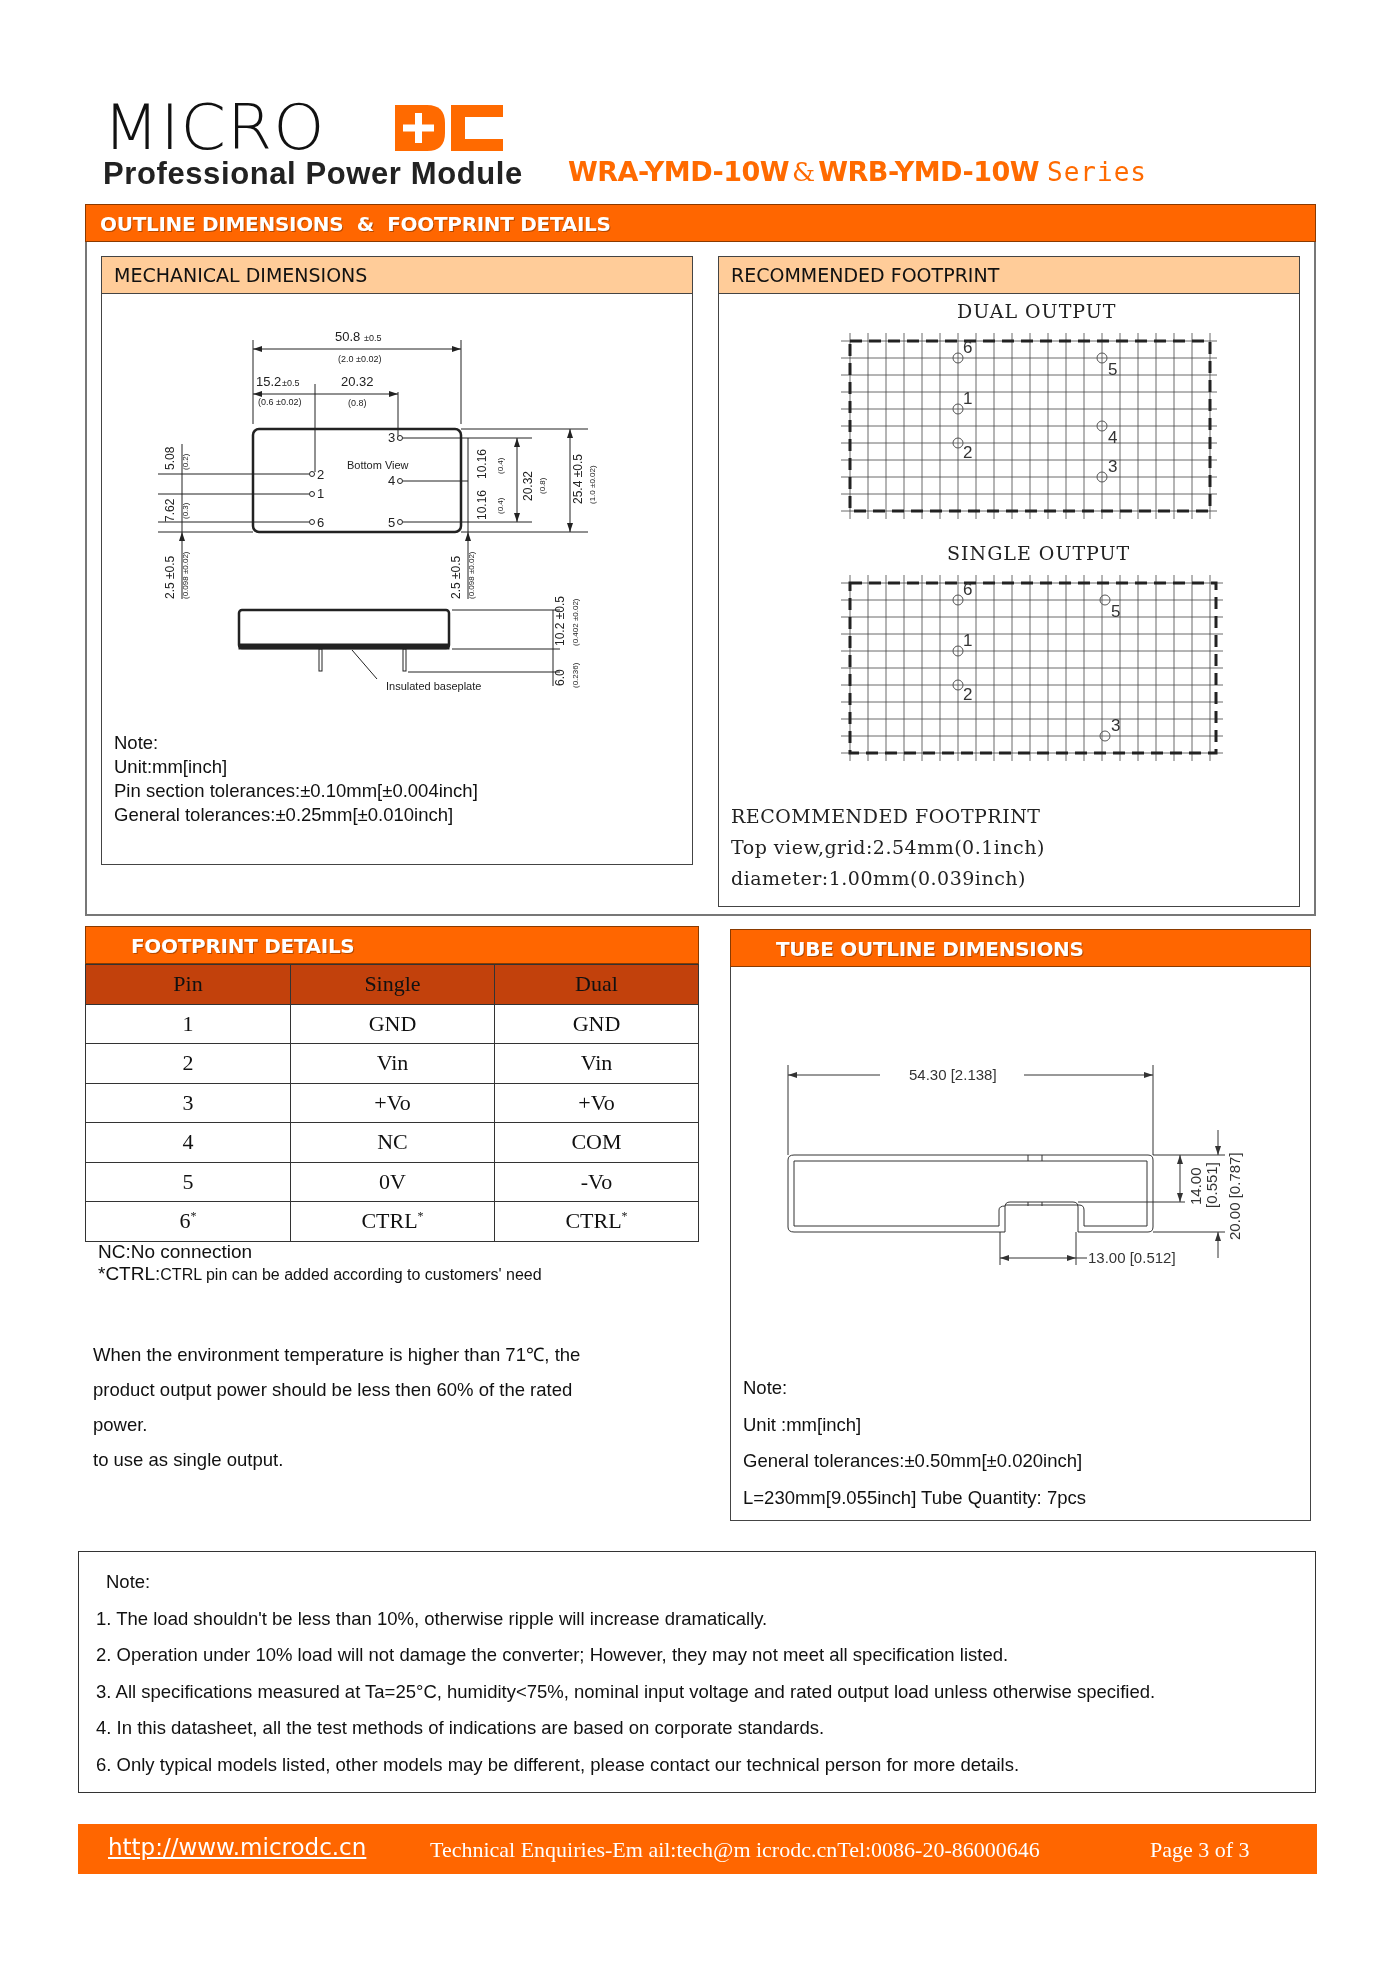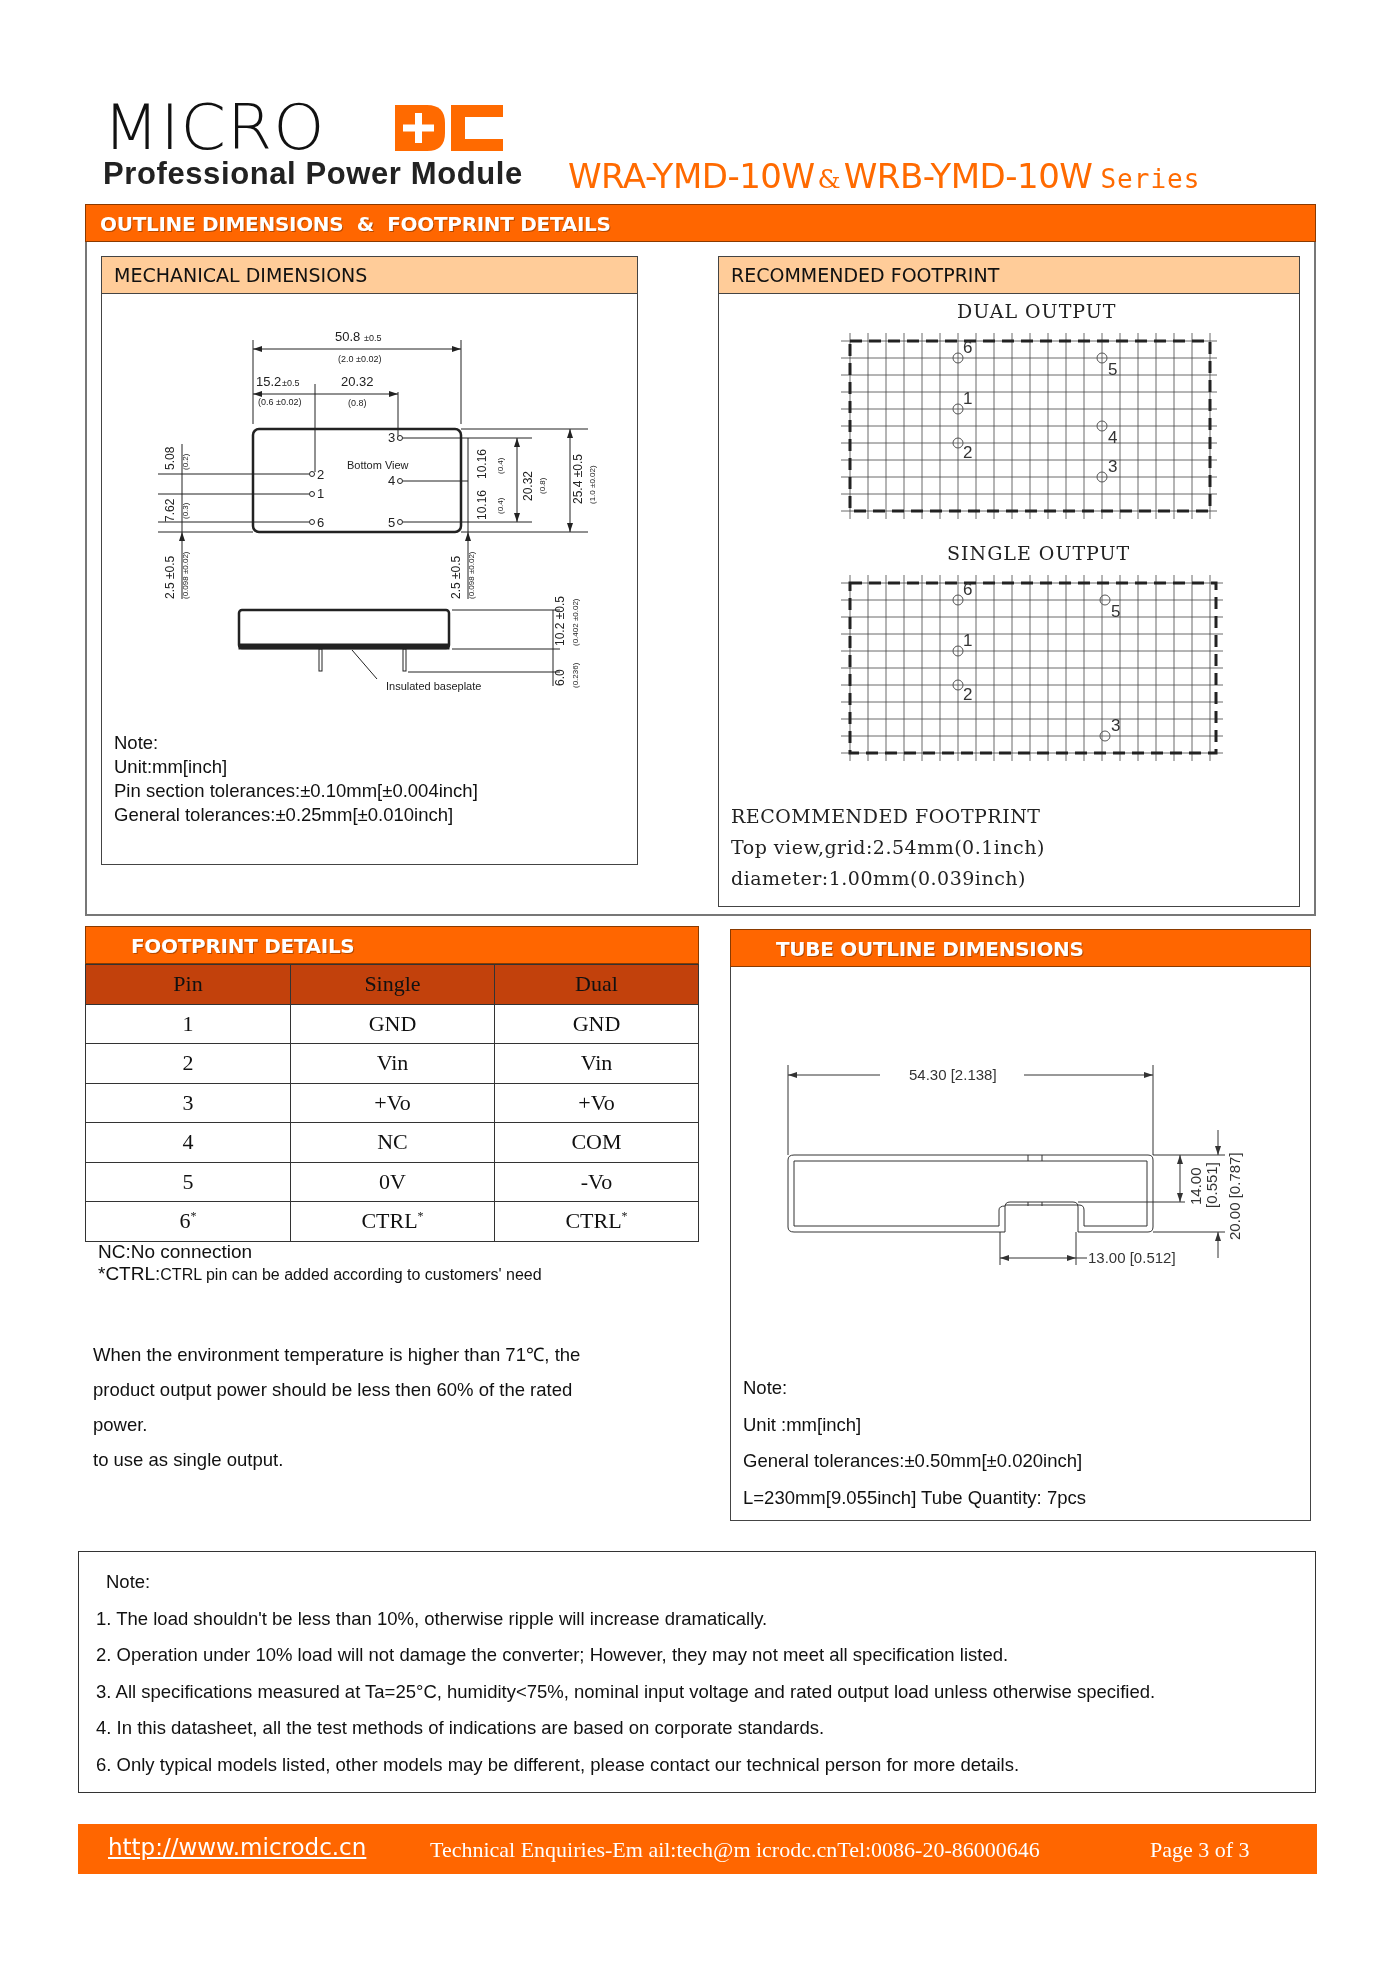--- a/index.html
+++ b/index.html
@@ -6,31 +6,31 @@
   html, body { width: 1389px; height: 1964px; background: #ffffff; overflow: hidden; }
   body { position: relative; font-family: "Liberation Sans", sans-serif; color: #111; }
   .abs { position: absolute; }
 
   
   .logo { left: 103px; top: 100px; width: 402px; height: 90px; }
   .logo-micro { position: absolute; left: 0; top: 0; font-family: "DejaVu Sans", sans-serif; font-size: 62px; font-weight: 300; letter-spacing: 1px; color: #111; line-height: 56px; transform: scaleX(1.05); transform-origin: left; }
   .logo-dc { position: absolute; left: 290px; top: 3px; width: 112px; height: 50px; }
   .logo-tag { position: absolute; left: 0; top: 56px; font-size: 31px; font-weight: bold; color: #222; letter-spacing: 0.6px; white-space: nowrap; text-align: right; }
   .series-title { left: 568px; top: 156px; white-space: nowrap; color: #ff6a00; }
-  .series-title .m { font-family: "DejaVu Sans", sans-serif; font-weight: normal; font-size: 34px; letter-spacing: -0.5px; }
+  .series-title .m { font-family: "DejaVu Sans", sans-serif; font-weight: bold; font-size: 27px; letter-spacing: -0.5px; }
   .series-title .amp { font-family: "DejaVu Serif", serif; font-size: 26px; margin: 0 3px; }
   .series-title .s { font-family: "DejaVu Sans Mono", monospace; font-size: 26px; margin-left: 8px; letter-spacing: 1px; }
 
   
   .band { background: #ff6600; color: #fff; font-family: "DejaVu Sans", sans-serif; font-weight: bold; font-size: 20px; letter-spacing: -0.3px; text-shadow: 1px 1px 0 #b34700; border: 1px solid #8a3a00; }
   .sub-band { background: #ffcc99; color: #111; font-family: "DejaVu Sans", sans-serif; font-size: 19px; border-bottom: 1px solid #444; padding-left: 12px; line-height: 36px; height: 37px; }
 
   .outline-box { left: 85px; top: 204px; width: 1231px; height: 712px; border: 2px solid #777; border-top: none; }
   .outline-band { left: 85px; top: 204px; width: 1231px; height: 38px; line-height: 38px; padding-left: 14px; }
-  .mech-box { left: 101px; top: 256px; width: 537px; height: 609px; border: 1.5px solid #444; }
+  .mech-box { left: 101px; top: 256px; width: 592px; height: 609px; border: 1.5px solid #444; }
   .fp-box { left: 718px; top: 256px; width: 582px; height: 651px; border: 1.5px solid #444; }
 
   .note-lines { font-size: 18.5px; line-height: 24px; color: #111; }
   .mono-lines { font-family: "DejaVu Serif", serif; font-size: 19px; line-height: 31px; color: #222; letter-spacing: 0.5px; }
   .fp-title { font-family: "DejaVu Serif", serif; font-size: 19px; color: #222; letter-spacing: 1px; }
 
   
   .fd-band { left: 85px; top: 926px; width: 614px; height: 38px; line-height: 38px; padding-left: 45px; }
   table.fd { position: absolute; left: 85px; top: 964px; width: 614px; border-collapse: collapse; font-family: "Liberation Serif", serif; font-size: 22px; }
   table.fd th, table.fd td { border: 1.5px solid #333; text-align: center; height: 39.5px; font-weight: normal; }

